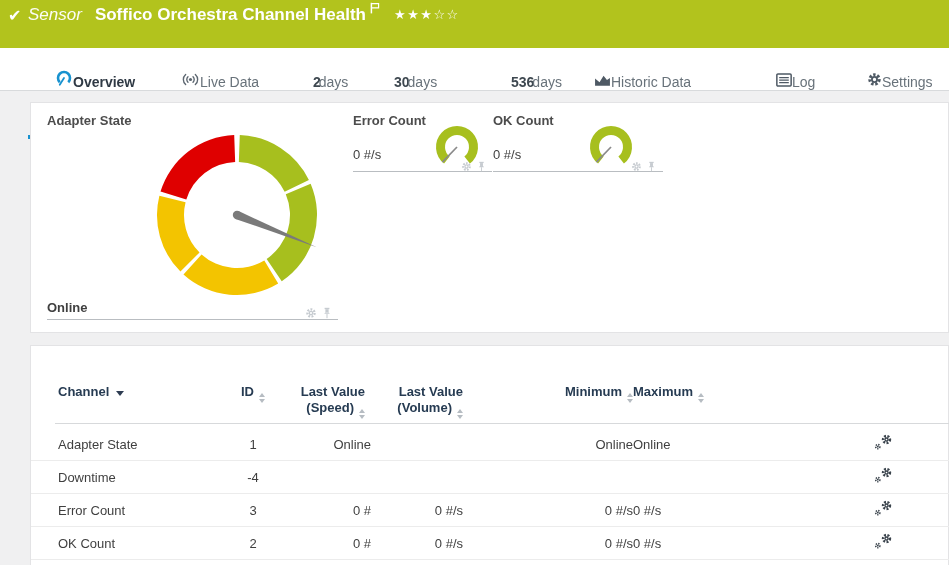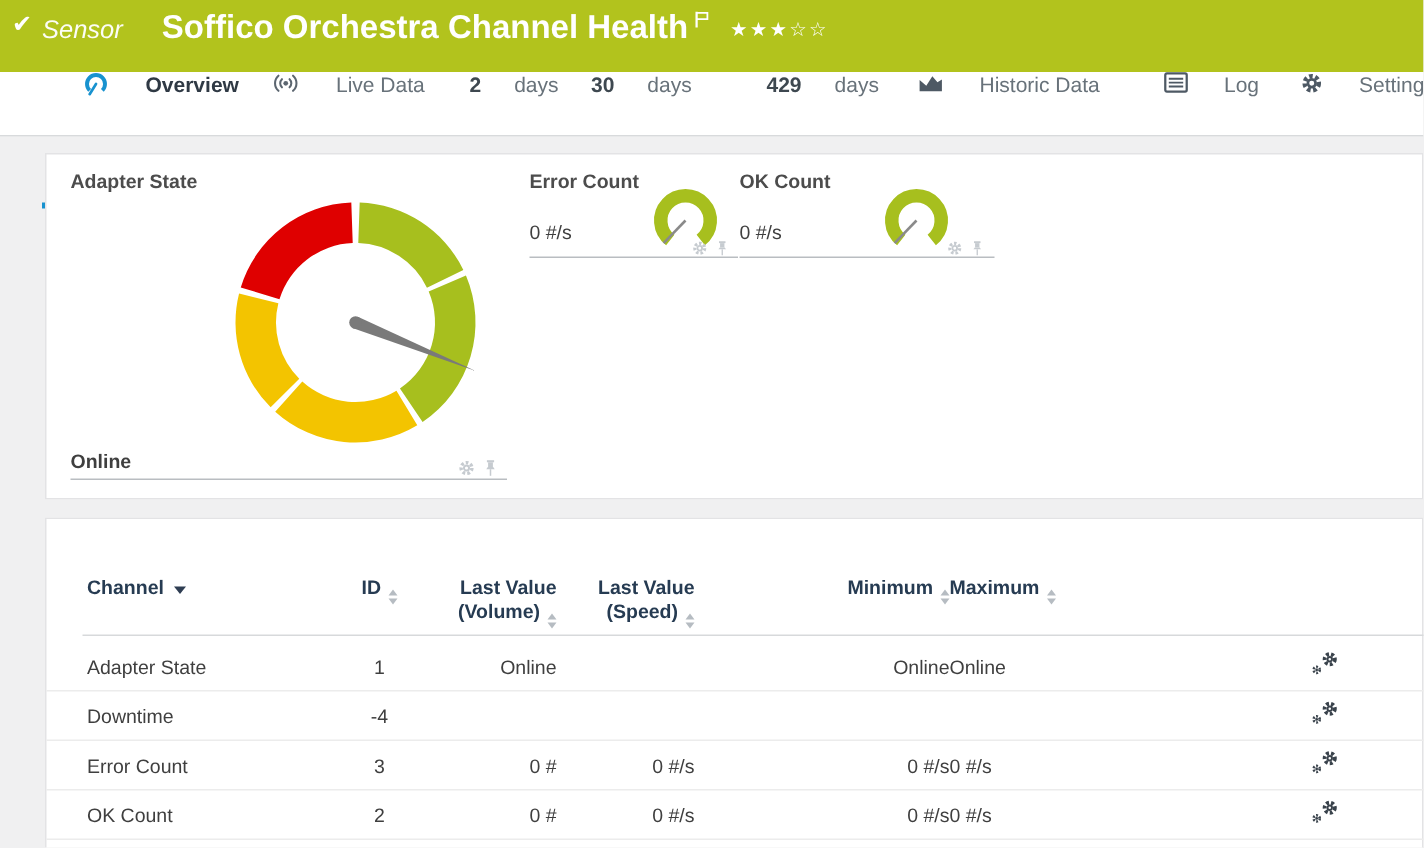--- a/index.html
+++ b/index.html
@@ -6,32 +6,32 @@
   body{
     width:949px;height:565px;position:relative;overflow:hidden;
     background:#f0f0f1;
     font-family:"Liberation Sans","DejaVu Sans",sans-serif;
     -webkit-font-smoothing:antialiased;
   }
   
   .banner{position:absolute;left:0;top:0;width:949px;height:48px;background:#b2c31d;}
   .banner .check{position:absolute;left:8px;top:6px;color:#fff;font-size:16px;font-weight:bold;}
   .b-line1{position:absolute;left:28px;top:5px;display:flex;align-items:baseline;white-space:nowrap;}
-  .b-kind{font-style:italic;font-size:17px;color:rgba(255,255,255,.96);margin-right:26px;}
-  .b-title{font-size:22px;font-weight:bold;color:#fff;}
+  .b-kind{font-style:italic;font-size:17px;color:rgba(255,255,255,.96);margin-right:13px;}
+  .b-title{font-size:17px;font-weight:bold;color:#fff;}
   .b-flag{margin:0 0 0 4px;position:relative;top:-6px;}
   .b-stars{margin-left:14px;color:#fff;font-size:13px;letter-spacing:1.5px;position:relative;top:-1px;}
   .b-status{position:absolute;left:68px;top:28px;color:#fff;font-size:11px;font-weight:bold;margin-top:36px;}
   
   .tabbar{position:absolute;left:0;top:48px;width:949px;height:43px;background:#fff;border-bottom:1px solid #d8dadc;box-sizing:border-box;}
-  .tab{position:absolute;top:0;height:42px;display:flex;align-items:flex-start;gap:24px;font-size:14px;color:#68727a;cursor:pointer;white-space:nowrap;}
+  .tab{position:absolute;top:0;height:42px;display:flex;align-items:flex-end;gap:0;font-size:14px;color:#68727a;cursor:pointer;white-space:nowrap;}
   .tab .num{font-weight:bold;color:#3e4850;margin-right:-2px;}
   .tab.active .lbl{font-weight:bold;color:#2f3944;}
   .t-overview{left:55px}.t-live{left:181px}.t-d2{left:313px}.t-d30{left:394px}
-  .t-d365{left:511px}.t-historic{left:612px}.t-log{left:776px}.t-settings{left:867px}
+  .t-d365{left:511px}.t-historic{left:594px}.t-log{left:776px}.t-settings{left:867px}
   .tab-underline{position:absolute;left:28px;top:87px;width:128px;height:4px;background:#1892cf;}
   
   .panel{position:absolute;background:#fff;border:1px solid #e3e3e5;box-sizing:border-box;}
   .panel1{left:30px;top:102px;width:919px;height:231px;}
   .panel2{left:30px;top:345px;width:919px;height:230px;}
   .blk-title{position:absolute;font-size:13px;font-weight:bold;color:#4c4c4c;}
   .blk-value{position:absolute;font-size:13px;font-weight:bold;color:#3f3f3f;}
   .blk-value.normal{font-weight:normal;}
   .blk-line{position:absolute;height:1px;background:#b9bdc1;}
   .blk-icons{position:absolute;display:flex;align-items:center;gap:5px;}
@@ -97,21 +97,21 @@
   </div>
   <div class="tab t-d2">
     <span class="num">2</span>
     <span class="lbl">days</span>
   </div>
   <div class="tab t-d30">
     <span class="num">30</span>
     <span class="lbl">days</span>
   </div>
   <div class="tab t-d365">
-    <span class="num">429</span>
+    <span class="num">536</span>
     <span class="lbl">days</span>
   </div>
   <div class="tab t-historic">
     <span>
       <svg width="17" height="14" viewBox="0 0 16 13">
         <path d="M1 12 V5 L5.2 8.6 L9 2.6 L12.2 6.4 L15 4.6 V12 Z" fill="#4e5964"></path>
       </svg>
     </span>
     <span class="lbl">Historic Data</span>
   </div>
@@ -219,28 +219,28 @@
   <div class="thead">
     <span class="th c0">
       <span>Channel</span><span class="sort-desc"></span>
     </span>
     <span class="th c1">
       <span>ID</span><span class="sort-both">
           <i class="up"></i>
           <i class="dn"></i>
         </span>
     </span>
+    <span class="th c3" style="margin-left:0;">
+      <span>Last Value (Speed)</span><span class="sort-both">
+          <i class="up"></i>
+          <i class="dn"></i>
+        </span>
+    </span>
     <span class="th c2">
       <span>Last Value (Volume)</span><span class="sort-both">
-          <i class="up"></i>
-          <i class="dn"></i>
-        </span>
-    </span>
-    <span class="th c3" style="margin-left:0;">
-      <span>Last Value (Speed)</span><span class="sort-both">
           <i class="up"></i>
           <i class="dn"></i>
         </span>
     </span>
     <span class="th c4">
       <span>Minimum</span><span class="sort-both">
           <i class="up"></i>
           <i class="dn"></i>
         </span>
     </span>

